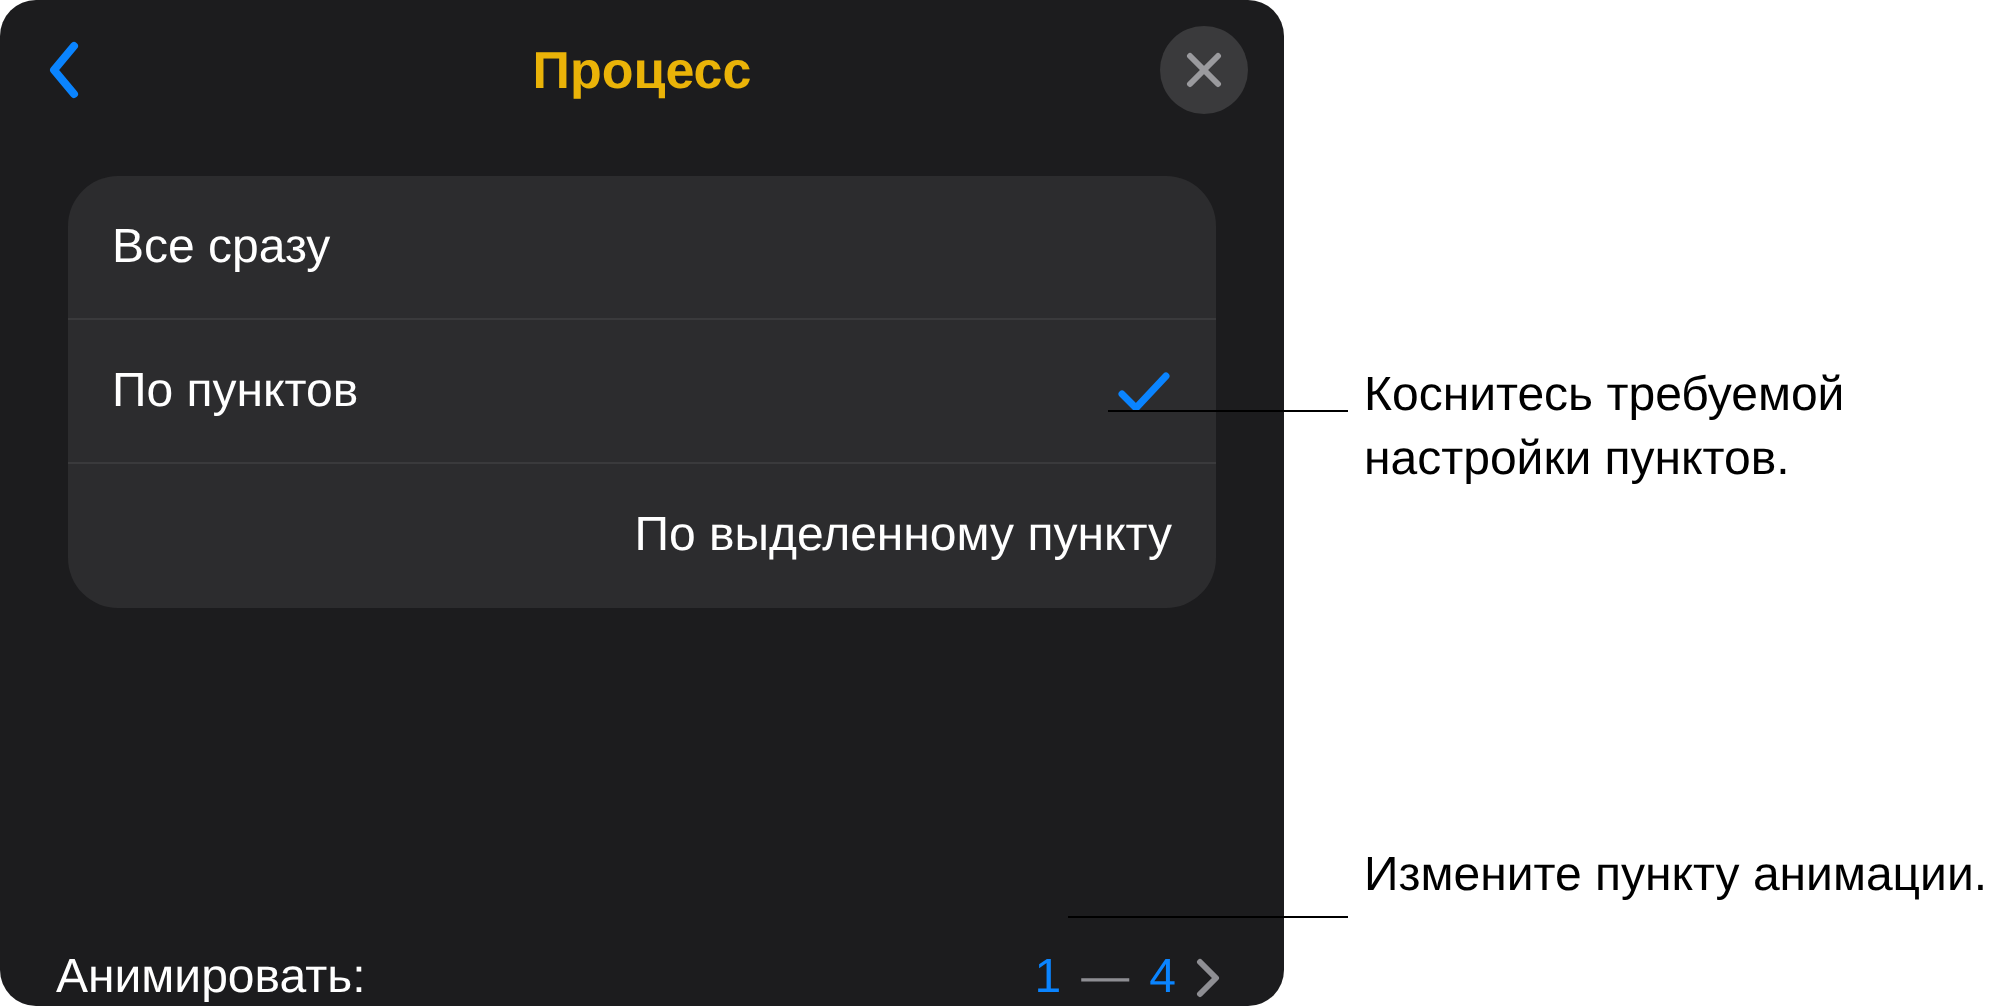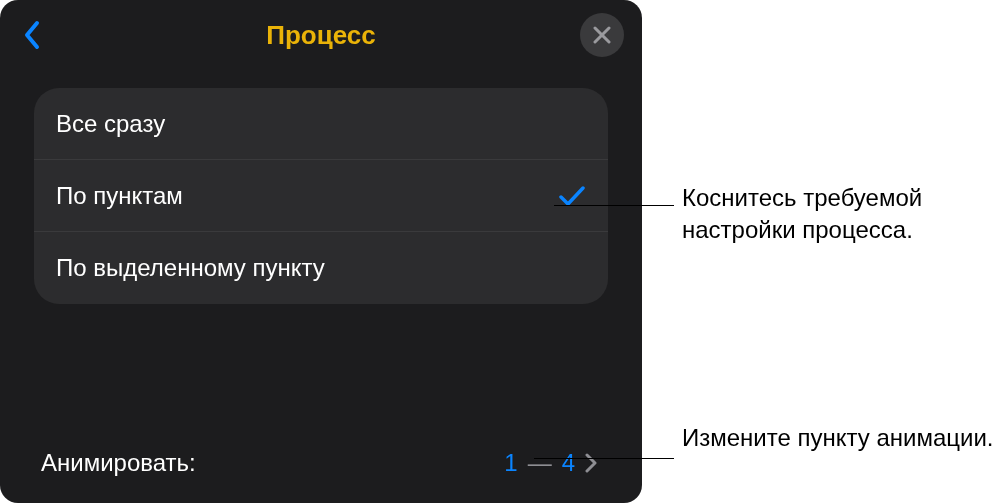--- a/index.html
+++ b/index.html
@@ -79,39 +79,40 @@
       justify-content: space-between;
       padding: 0 22px;
       height: 72px;
       color: #fff;
       font-size: 24px;
       border-bottom: 1px solid #3a3a3c;
       cursor: pointer;
     }
     .list-item:last-child {
       border-bottom: none;
+      justify-content: flex-end;
     }
     .check-icon {
       width: 28px;
       height: 28px;
       display: flex;
       align-items: center;
       justify-content: center;
     }
     .check-icon svg {
       width: 26px;
       height: 22px;
     }
     .footer {
       margin-top: auto;
       height: 80px;
       display: flex;
-      align-items: center;
+      align-items: flex-end;
       justify-content: space-between;
-      padding: 0 41px;
+      padding: 0 28px;
       cursor: pointer;
     }
     .footer-label {
       color: #fff;
       font-size: 24px;
     }
     .footer-right {
       display: flex;
       align-items: center;
       gap: 10px;
@@ -183,21 +184,21 @@
         <line x1="16" y1="2" x2="2" y2="16" stroke="#9a9a9e" stroke-width="3" stroke-linecap="round"></line>
       </svg>
     </div>
   </div>
 
   <div class="list">
     <div class="list-item">
       <span>Все сразу</span>
     </div>
     <div class="list-item">
-      <span>По пунктам</span>
+      <span>По пунктов</span>
       <span class="check-icon">
         <svg viewBox="0 0 26 22">
           <polyline points="2,12 9,19 24,3" fill="none" stroke="#0a84ff" stroke-width="3.5" stroke-linecap="round" stroke-linejoin="round"></polyline>
         </svg>
       </span>
     </div>
     <div class="list-item">
       <span>По выделенному пункту</span>
     </div>
   </div>
@@ -212,16 +213,16 @@
         <svg viewBox="0 0 12 20">
           <polyline points="2,2 10,10 2,18" fill="none" stroke="#8e8e93" stroke-width="3" stroke-linecap="round" stroke-linejoin="round"></polyline>
         </svg>
       </span>
     </span>
   </div>
 </div>
 
 <div class="callouts">
   <div class="leader leader-1"></div>
-  <div class="callout callout-1">Коснитесь требуемой настройки процесса.</div>
+  <div class="callout callout-1">Коснитесь требуемой настройки пунктов.</div>
   <div class="leader leader-2"></div>
   <div class="callout callout-2">Измените пункту анимации.</div>
 </div>
 
 </body></html>

